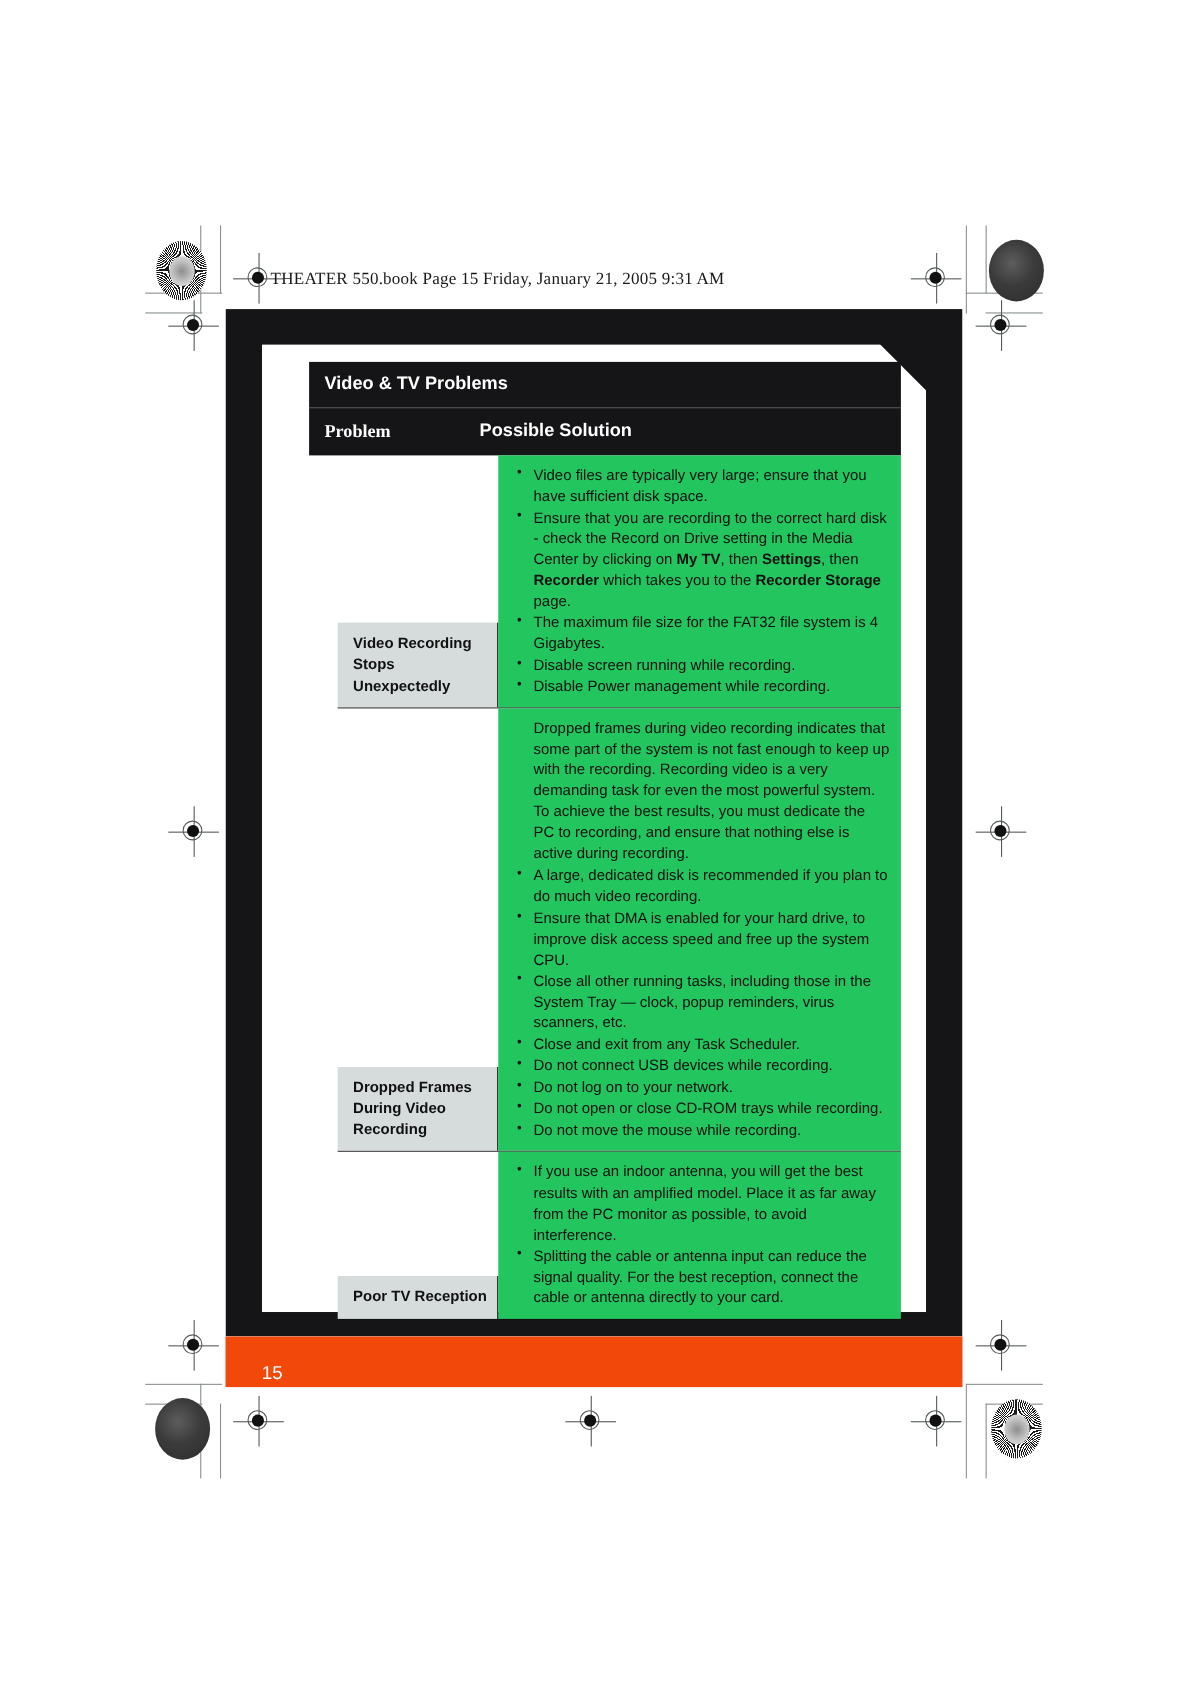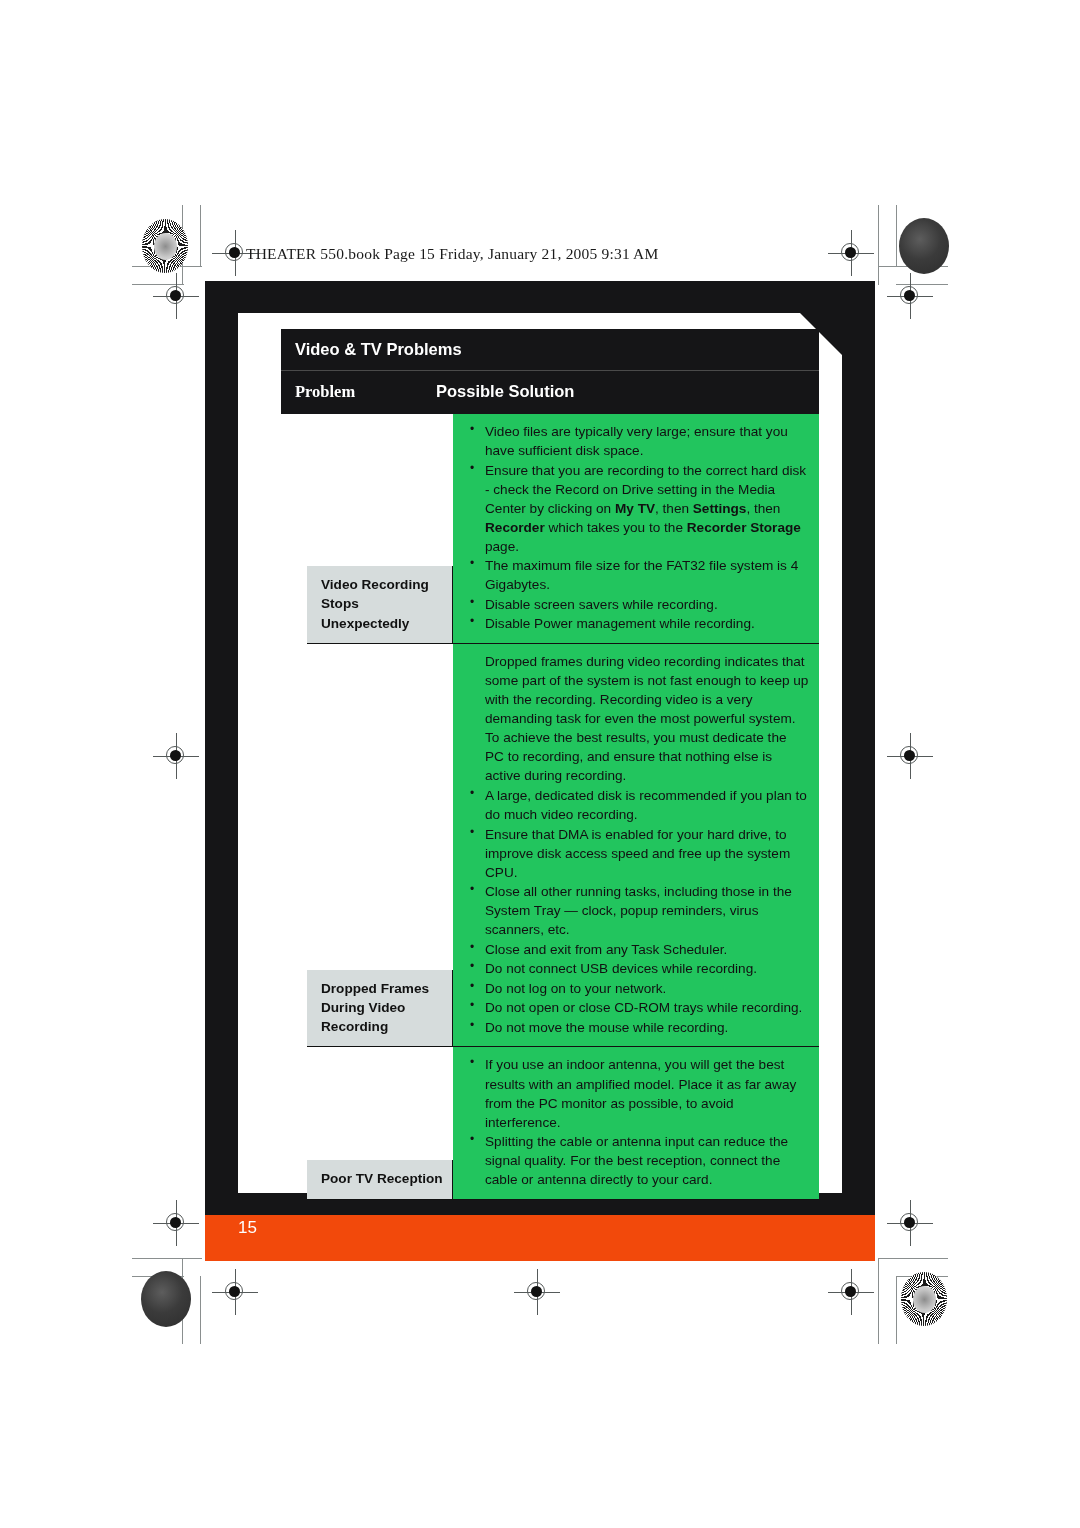--- a/index.html
+++ b/index.html
@@ -117,21 +117,21 @@
     position: absolute;
     left: 205px;
     top: 1215px;
     width: 670px;
     height: 46px;
     background: #F2490B;
   }
   .pagenum {
     position: absolute;
     left: 33px;
-    top: 3px;
+    top: 24px;
     color: #ffffff;
     font-size: 17px;
     font-family: "Liberation Sans", sans-serif;
     text-align: right;
   }
 
   
   .table {
     position: absolute;
     left: 281px;
@@ -323,21 +323,21 @@
     <div class="c2">Possible Solution</div>
   </div>
   <div id="table-body">
       <div class="trow">
         <div class="tcell-problem">Video Recording Stops Unexpectedly</div>
         <div class="tcell-solution">
           <ul>
             <li>Video files are typically very large; ensure that you have sufficient disk space.</li>
             <li>Ensure that you are recording to the correct hard disk - check the Record on Drive setting in the Media Center by clicking on <b>My TV</b>, then <b>Settings</b>, then <b>Recorder</b> which takes you to the <b>Recorder Storage</b> page.</li>
             <li>The maximum file size for the FAT32 file system is 4 Gigabytes.</li>
-            <li>Disable screen savers while recording.</li>
+            <li>Disable screen running while recording.</li>
             <li>Disable Power management while recording.</li>
           </ul>
         </div>
       </div>
       <div class="trow">
         <div class="tcell-problem">Dropped Frames During Video Recording</div>
         <div class="tcell-solution">
           <p class="intro">Dropped frames during video recording indicates that some part of the system is not fast enough to keep up with the recording. Recording video is a very demanding task for even the most powerful system. To achieve the best results, you must dedicate the PC to recording, and ensure that nothing else is active during recording.</p>
           <ul>
             <li>A large, dedicated disk is recommended if you plan to do much video recording.</li>

